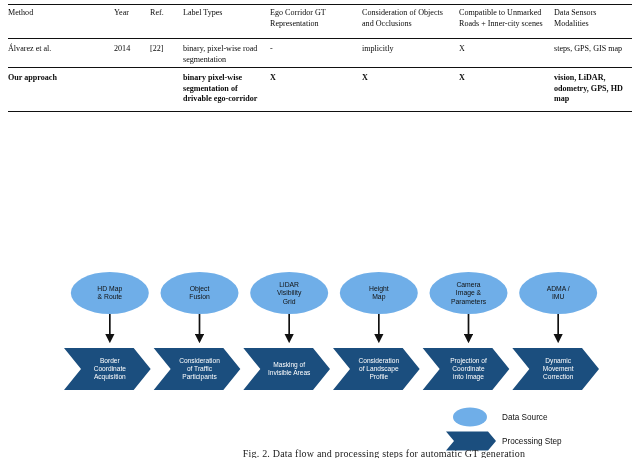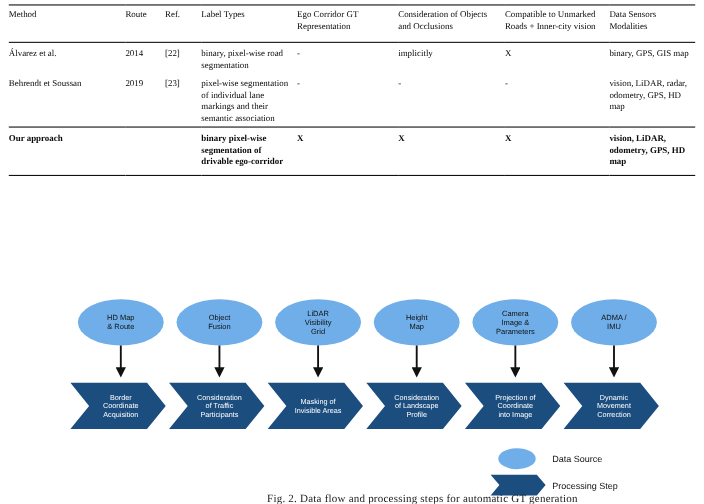--- a/index.html
+++ b/index.html
@@ -94,49 +94,39 @@
         <col class="c-ref">
         <col class="c-label">
       <col class="c-ego">
         <col class="c-occ">
         <col class="c-road">
         <col class="c-sens">
     </colgroup>
     <thead>
       <tr class="head">
         <th class="rule-top">Method</th>
-        <th class="rule-top">Route</th>
+        <th class="rule-top">Year</th>
         <th class="rule-top">Ref.</th>
         <th class="rule-top">Label Types</th>
         <th class="rule-top jt">Ego Corridor GT Representation</th>
         <th class="rule-top jt">Consideration of Objects and Occlusions</th>
-        <th class="rule-top jt">Compatible to Unmarked Roads + Inner-city vision</th>
+        <th class="rule-top jt">Compatible to Unmarked Roads + Inner-city scenes</th>
         <th class="rule-top jt">Data Sensors Modalities</th>
       </tr>
     </thead>
     <tbody>
       <tr class="body first">
         <td class="rule-mid">Álvarez et al.</td>
         <td class="rule-mid">2014</td>
         <td class="rule-mid">[22]</td>
         <td class="rule-mid jt">binary, pixel-wise road segmentation</td>
         <td class="rule-mid">-</td>
         <td class="rule-mid">implicitly</td>
         <td class="rule-mid">X</td>
-        <td class="rule-mid jt">binary, GPS, GIS map</td>
-      </tr>
-      <tr class="body">
-        <td>Behrendt et Soussan</td>
-        <td>2019</td>
-        <td>[23]</td>
-        <td class="jt">pixel-wise segmentation of individual lane markings and their semantic association</td>
-        <td>-</td>
-        <td>-</td>
-        <td>-</td>
-        <td class="jt">vision, LiDAR, radar, odometry, GPS, HD map</td>
+        <td class="rule-mid jt">steps, GPS, GIS map</td>
       </tr>
       <tr class="ours">
         <td class="rule-thick">Our approach</td>
         <td class="rule-thick"></td>
         <td class="rule-thick"></td>
         <td class="rule-thick jt">binary pixel-wise segmentation of drivable ego-corridor</td>
         <td class="rule-thick">X</td>
         <td class="rule-thick">X</td>
         <td class="rule-thick">X</td>
         <td class="rule-thick jt">vision, LiDAR, odometry, GPS, HD map</td>

